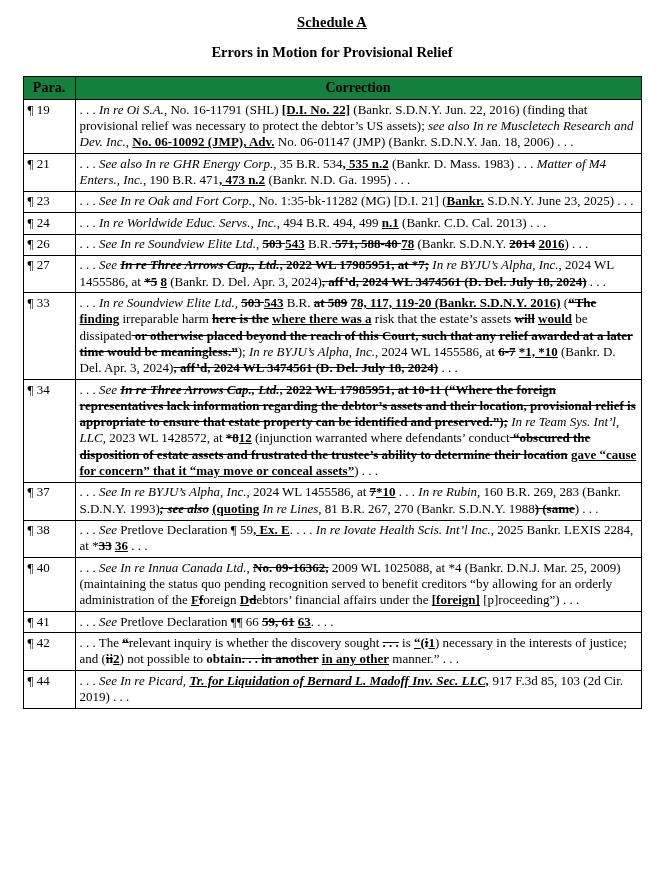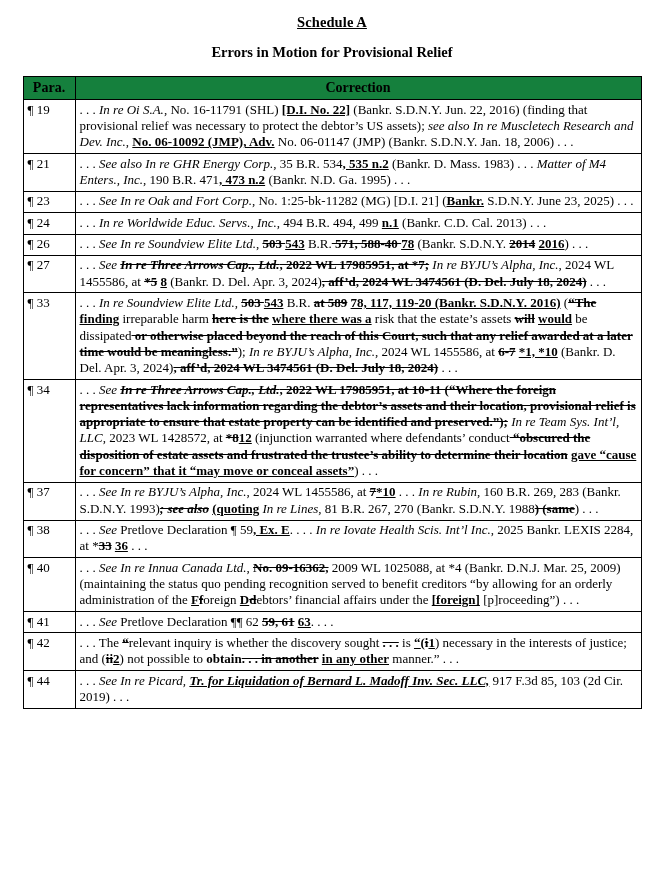--- a/index.html
+++ b/index.html
@@ -125,21 +125,21 @@
         <tr>
           <td class="para-cell">¶ 19</td>
           <td class="corr-cell"><span>. . . </span><i>In re Oi S.A.</i><span>, No. 16-11791 (SHL) </span><span class="ins">[D.I. No. 22]</span><span> (Bankr. S.D.N.Y. Jun. 22, 2016) (finding that provisional relief was necessary to protect the debtor’s US assets); </span><i>see also In re Muscletech Research and Dev. Inc.</i><span>, </span><span class="ins">No. 06-10092 (JMP), Adv.</span><span> No. 06-01147 (JMP) (Bankr. S.D.N.Y. Jan. 18, 2006) . . .</span></td>
         </tr>
         <tr>
           <td class="para-cell">¶ 21</td>
           <td class="corr-cell"><span>. . . </span><i>See also In re GHR Energy Corp.</i><span>, 35 B.R. 534</span><span class="ins">, 535 n.2</span><span> (Bankr. D. Mass. 1983) . . . </span><i>Matter of M4 Enters., Inc.</i><span>, 190 B.R. 471</span><span class="ins">, 473 n.2</span><span> (Bankr. N.D. Ga. 1995) . . .</span></td>
         </tr>
         <tr>
           <td class="para-cell">¶ 23</td>
-          <td class="corr-cell"><span>. . . </span><i>See In re Oak and Fort Corp.</i><span>, No. 1:25-bk-11282 (MG) [D.I. 21] (</span><span class="ins">Bankr.</span><span> S.D.N.Y. June 23, 2025) . . .</span></td>
+          <td class="corr-cell"><span>. . . </span><i>See In re Oak and Fort Corp.</i><span>, No. 1:35-bk-11282 (MG) [D.I. 21] (</span><span class="ins">Bankr.</span><span> S.D.N.Y. June 23, 2025) . . .</span></td>
         </tr>
         <tr>
           <td class="para-cell">¶ 24</td>
           <td class="corr-cell"><span>. . . </span><i>In re Worldwide Educ. Servs., Inc.</i><span>, 494 B.R. 494, 499 </span><span class="ins">n.1</span><span> (Bankr. C.D. Cal. 2013) . . .</span></td>
         </tr>
         <tr>
           <td class="para-cell">¶ 26</td>
           <td class="corr-cell"><span>. . . </span><i>See In re Soundview Elite Ltd.</i><span>, </span><span class="del">503 </span><span class="ins">543</span><span> B.R.</span><span class="del"> 571, 588-40 </span><span class="ins">78</span><span> (Bankr. S.D.N.Y. </span><span class="del">2014</span><span> </span><span class="ins">2016</span><span>) . . .</span></td>
         </tr>
         <tr>
@@ -161,21 +161,21 @@
         <tr>
           <td class="para-cell">¶ 38</td>
           <td class="corr-cell"><span>. . . </span><i>See</i><span> Pretlove Declaration ¶ 59</span><span class="ins">, Ex. E</span><span>. . . . </span><i>In re Iovate Health Scis. Int’l Inc.</i><span>, 2025 Bankr. LEXIS 2284, at *</span><span class="del">33</span><span> </span><span class="ins">36</span><span> . . .</span></td>
         </tr>
         <tr>
           <td class="para-cell">¶ 40</td>
           <td class="corr-cell"><span>. . . </span><i>See In re Innua Canada Ltd.</i><span>, </span><span class="del">No. 09-16362,</span><span> 2009 WL 1025088, at *4 (Bankr. D.N.J. Mar. 25, 2009) (maintaining the status quo pending recognition served to benefit creditors “by allowing for an orderly administration of the </span><span class="ins">F</span><span class="del">f</span><span>oreign </span><span class="ins">D</span><span class="del">d</span><span>ebtors’ financial affairs under the </span><span class="ins">[foreign]</span><span> [p]roceeding”) . . .</span></td>
         </tr>
         <tr>
           <td class="para-cell">¶ 41</td>
-          <td class="corr-cell"><span>. . . </span><i>See</i><span> Pretlove Declaration ¶¶ 62 </span><span class="del">59, 61</span><span> </span><span class="ins">63</span><span>. . . .</span></td>
+          <td class="corr-cell"><span>. . . </span><i>See</i><span> Pretlove Declaration ¶¶ 66 </span><span class="del">59, 61</span><span> </span><span class="ins">63</span><span>. . . .</span></td>
         </tr>
         <tr>
           <td class="para-cell">¶ 42</td>
           <td class="corr-cell"><span>. . . The </span><span class="del">“</span><span>relevant inquiry is whether the discovery sought </span><span class="del">. . .</span><span> is </span><span class="ins">“</span><span class="ins">(</span><span class="del">i</span><span class="ins">1</span><span>) necessary in the interests of justice; and (</span><span class="del">ii</span><span class="ins">2</span><span>) not possible to </span><span class="bold">obtain</span><span class="del">. . . in another</span><span> </span><span class="ins">in any other</span><span> manner.” . . .</span></td>
         </tr>
         <tr>
           <td class="para-cell">¶ 44</td>
           <td class="corr-cell"><span>. . . </span><i>See In re Picard, </i><span class="ins-i">Tr. for Liquidation of Bernard L. Madoff Inv. Sec. LLC,</span><span> 917 F.3d 85, 103 (2d Cir. 2019) . . .</span></td>
         </tr>
       </tbody>

